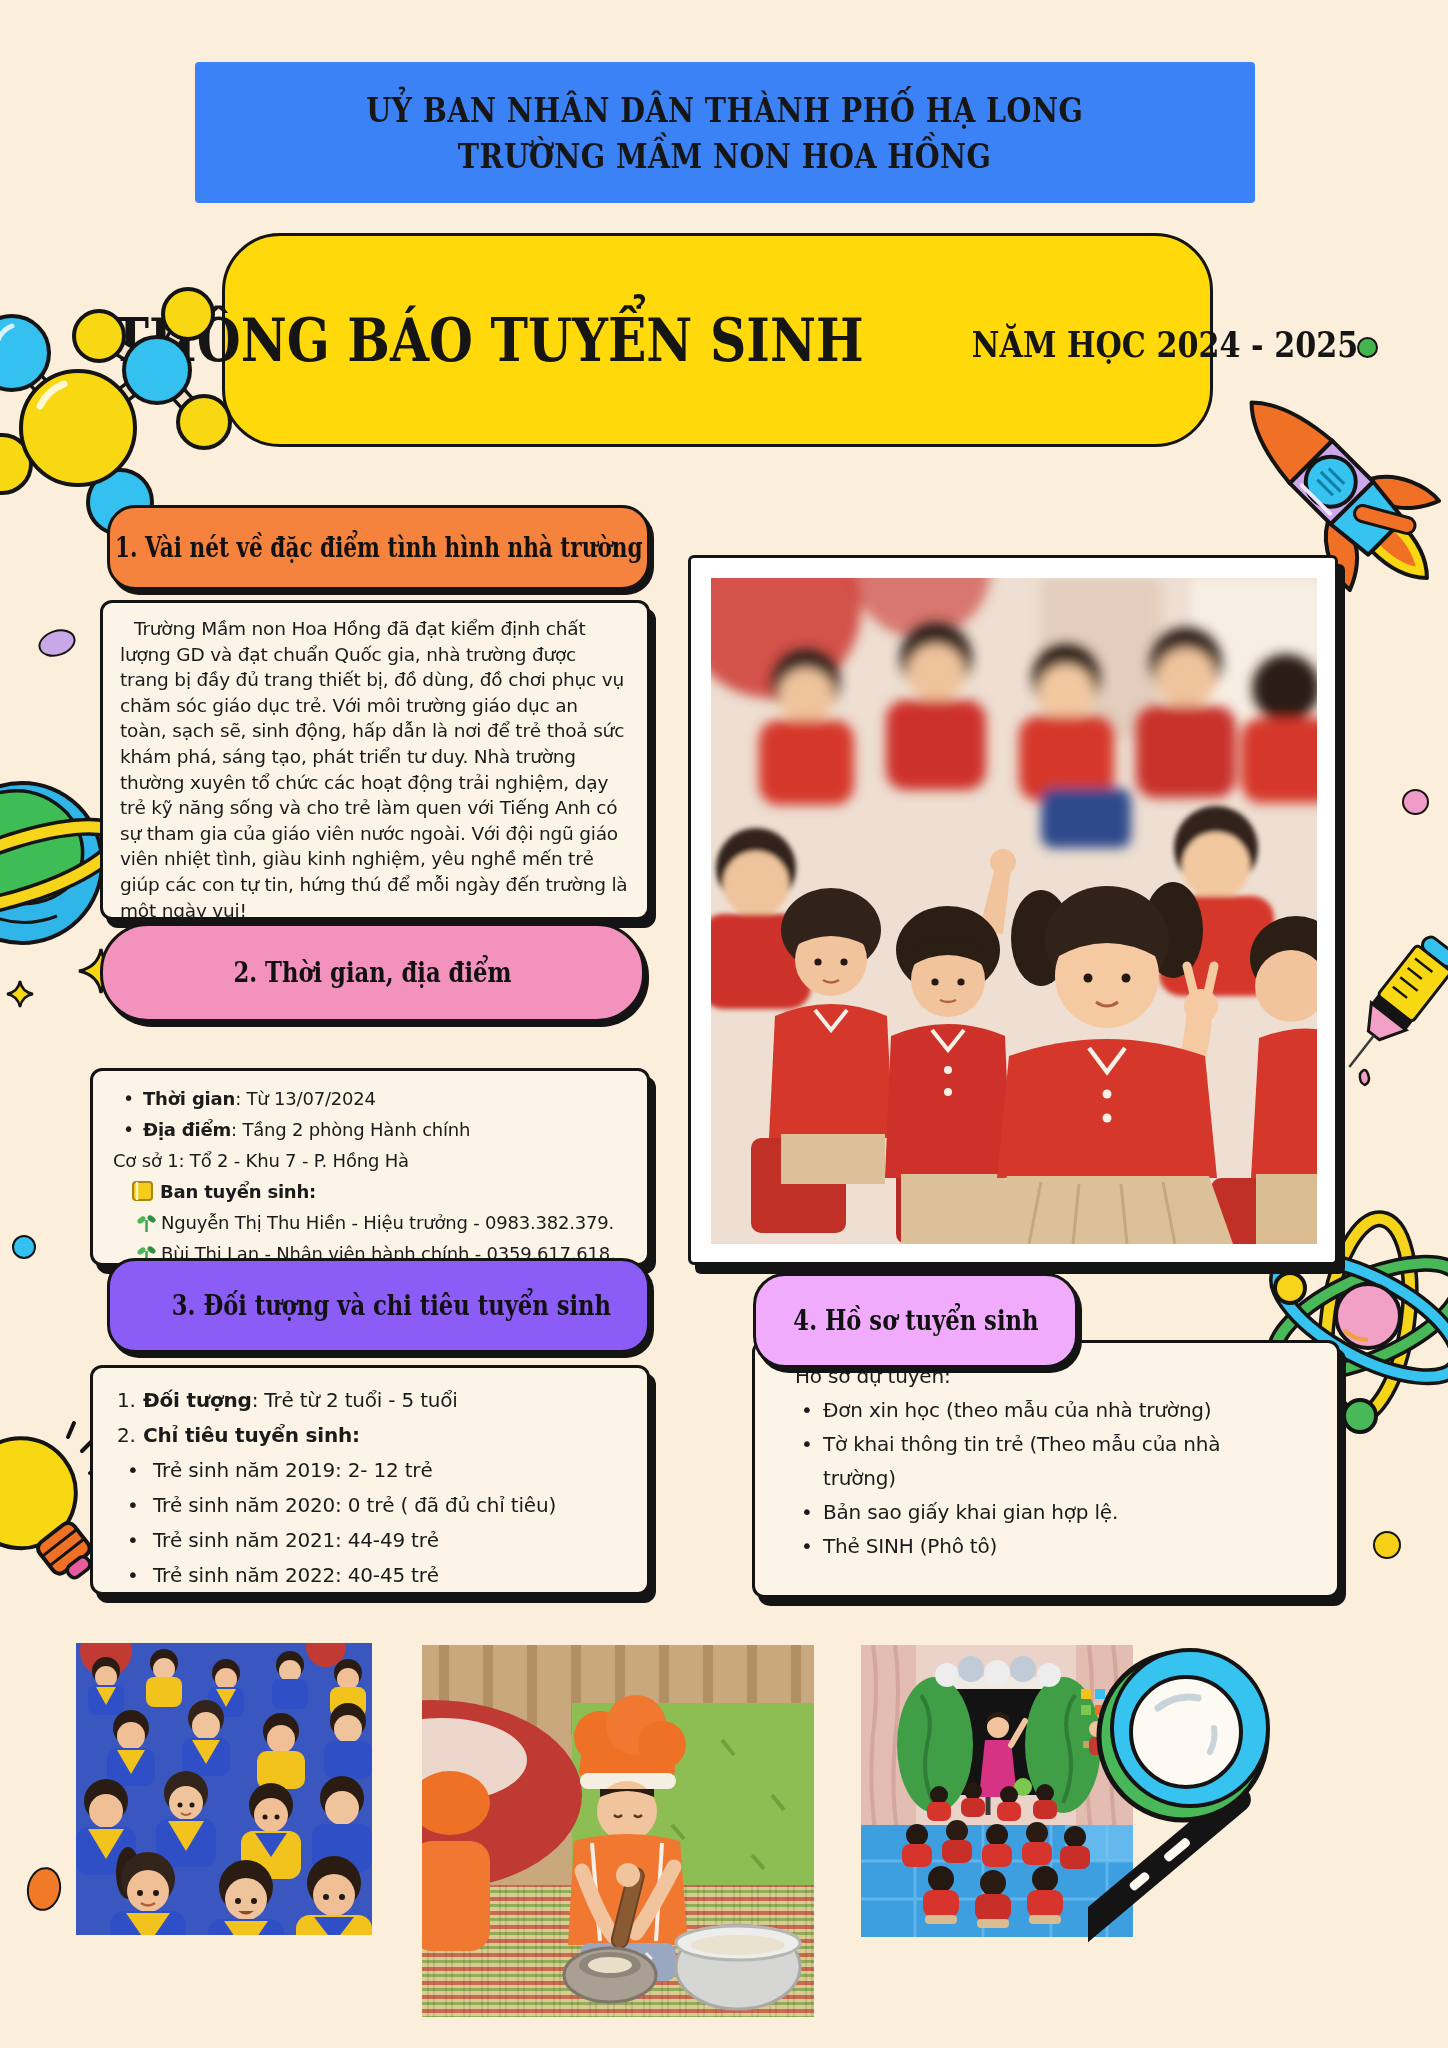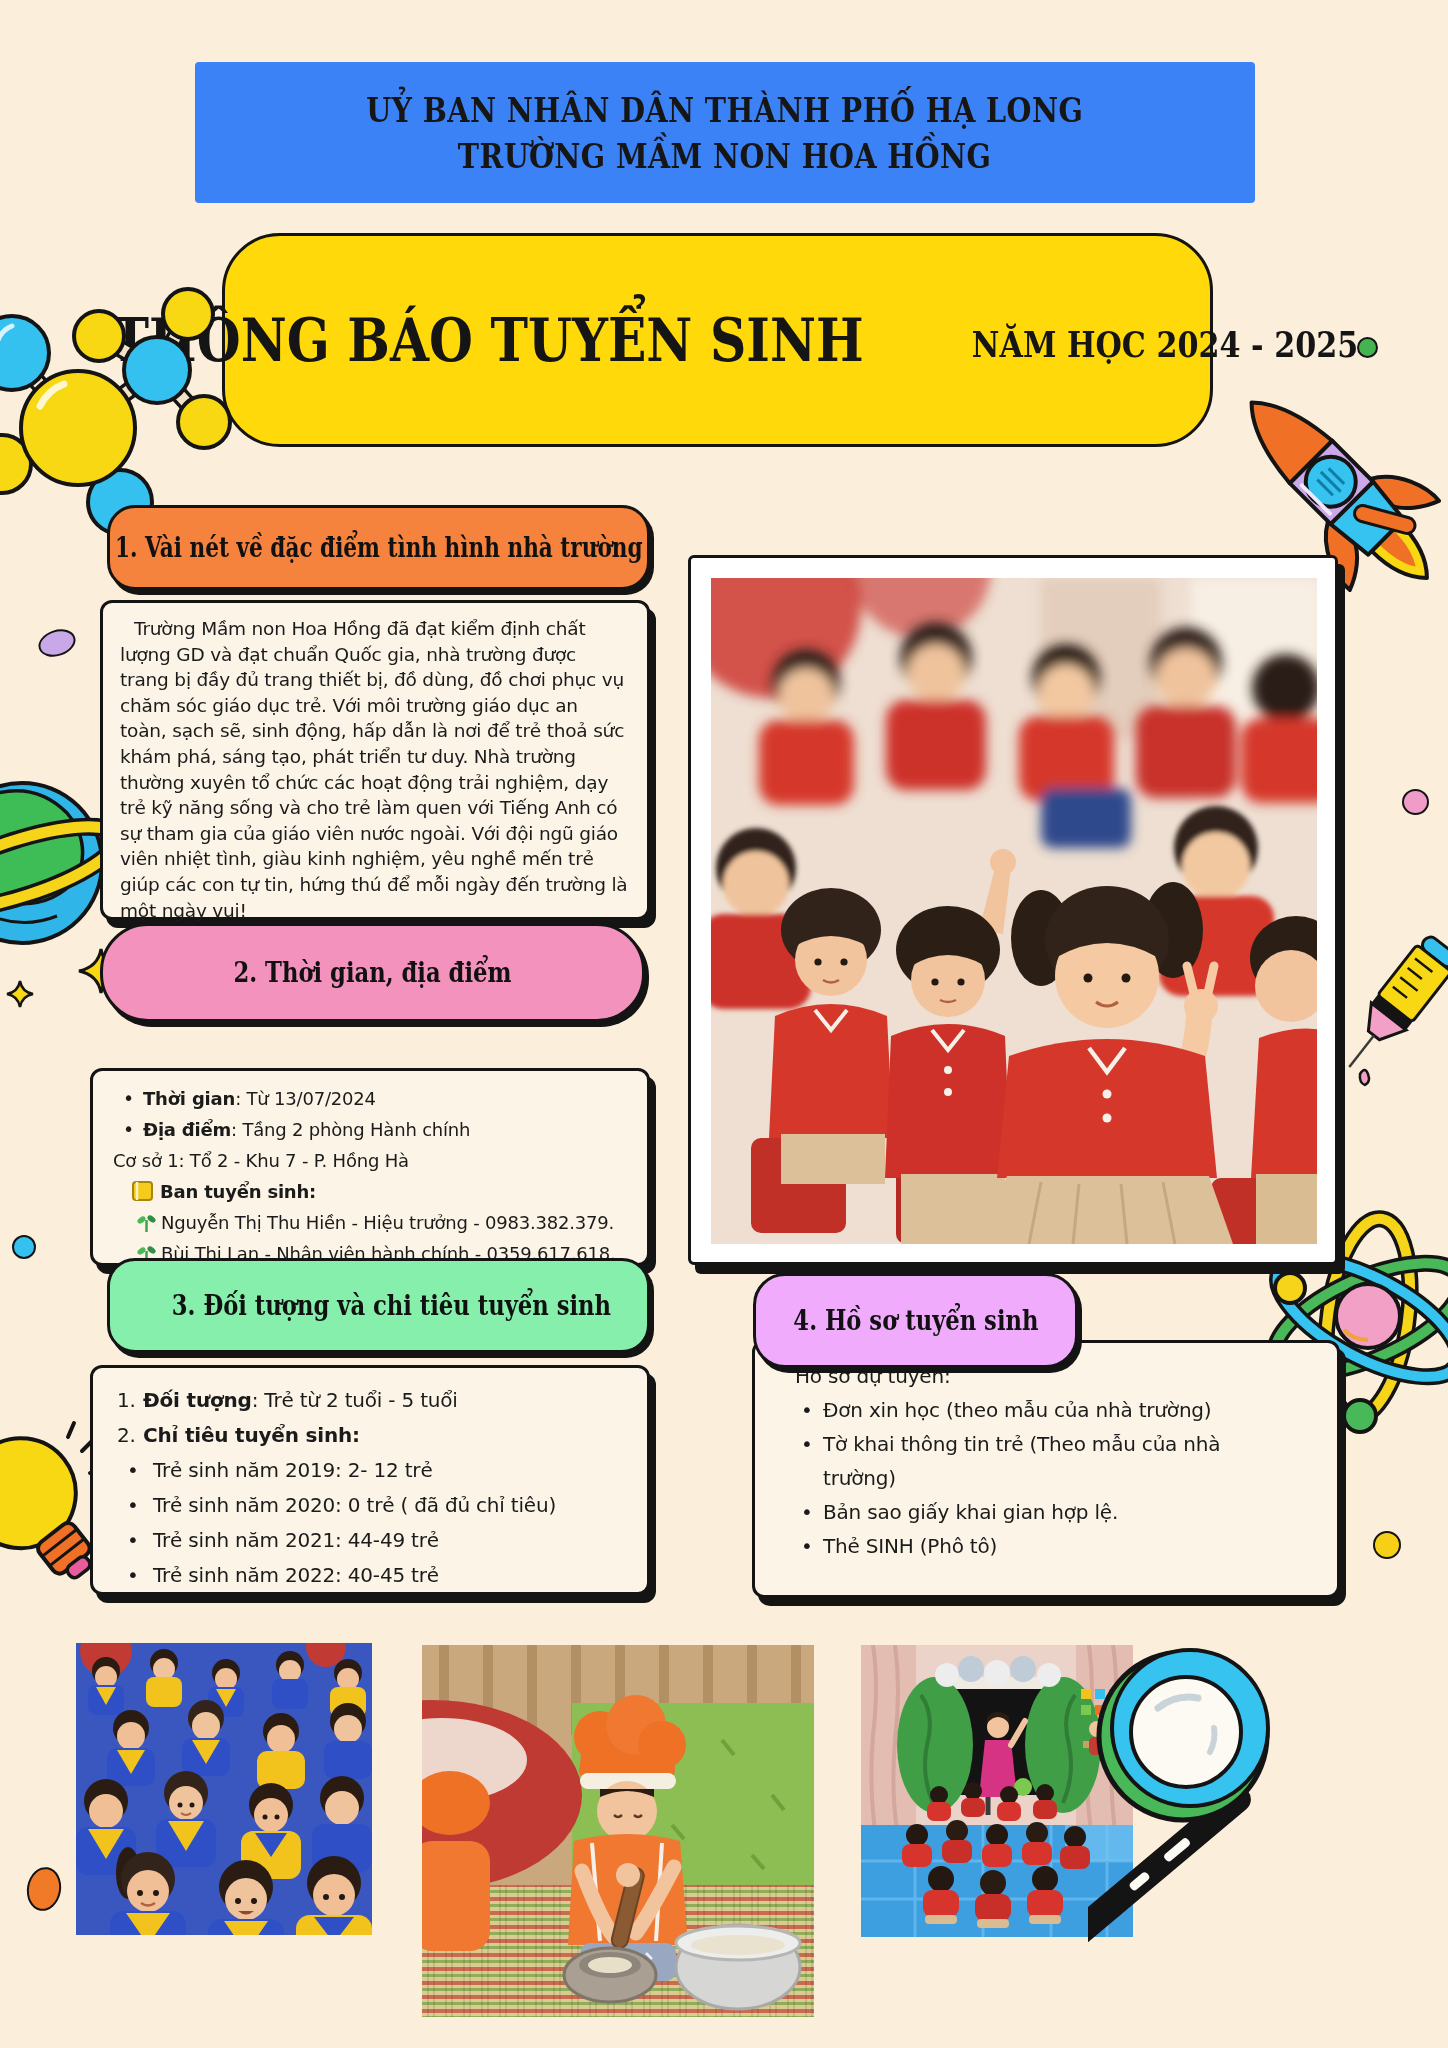--- a/index.html
+++ b/index.html
@@ -20,21 +20,21 @@
           box-sizing:border-box;text-align:center;}
   #banner .t{font-size:60px;color:#151515;}
   #banner .s{font-size:36px;color:#151515;margin-top:8px;}
 
   
   .pill{border:3px solid #141414;box-sizing:border-box;display:flex;align-items:center;justify-content:center;
         box-shadow:4px 5px 0 #141414;z-index:2;}
   .pill .serif{font-size:27px;color:#111;}
   #hdr1{left:107px;top:505px;width:543px;height:85px;background:#F5823D;border-radius:28px;}
   #hdr2{left:100px;top:923px;width:545px;height:99px;background:#F492BE;border-radius:48px;}
-  #hdr3{left:107px;top:1258px;width:543px;height:95px;background:#86efac;border-radius:28px;padding-left:25px;}
+  #hdr3{left:107px;top:1258px;width:543px;height:95px;background:#8b5cf6;border-radius:28px;padding-left:25px;}
   #hdr4{left:753px;top:1273px;width:325px;height:95px;background:#f0abfc;border-radius:32px;z-index:4;}
 
   
   .card{background:#FBF4E7;border:3px solid #141414;border-radius:12px;box-shadow:6px 8px 0 #141414;
         box-sizing:border-box;z-index:2;}
   #card1{left:100px;top:600px;width:550px;height:320px;padding:13px 17px;}
   #card1 p{margin:0;font-size:18.5px;line-height:25.6px;text-indent:14px;letter-spacing:-.2px;}
   #card2{left:90px;top:1068px;width:560px;height:198px;padding:12px 10px 0 14px;font-size:18px;line-height:31px;}
   .s2row{position:relative;padding-left:36px;letter-spacing:-.2px;}
   .s2row.bul::before{content:"•";position:absolute;left:16px;font-size:1.05em;}

